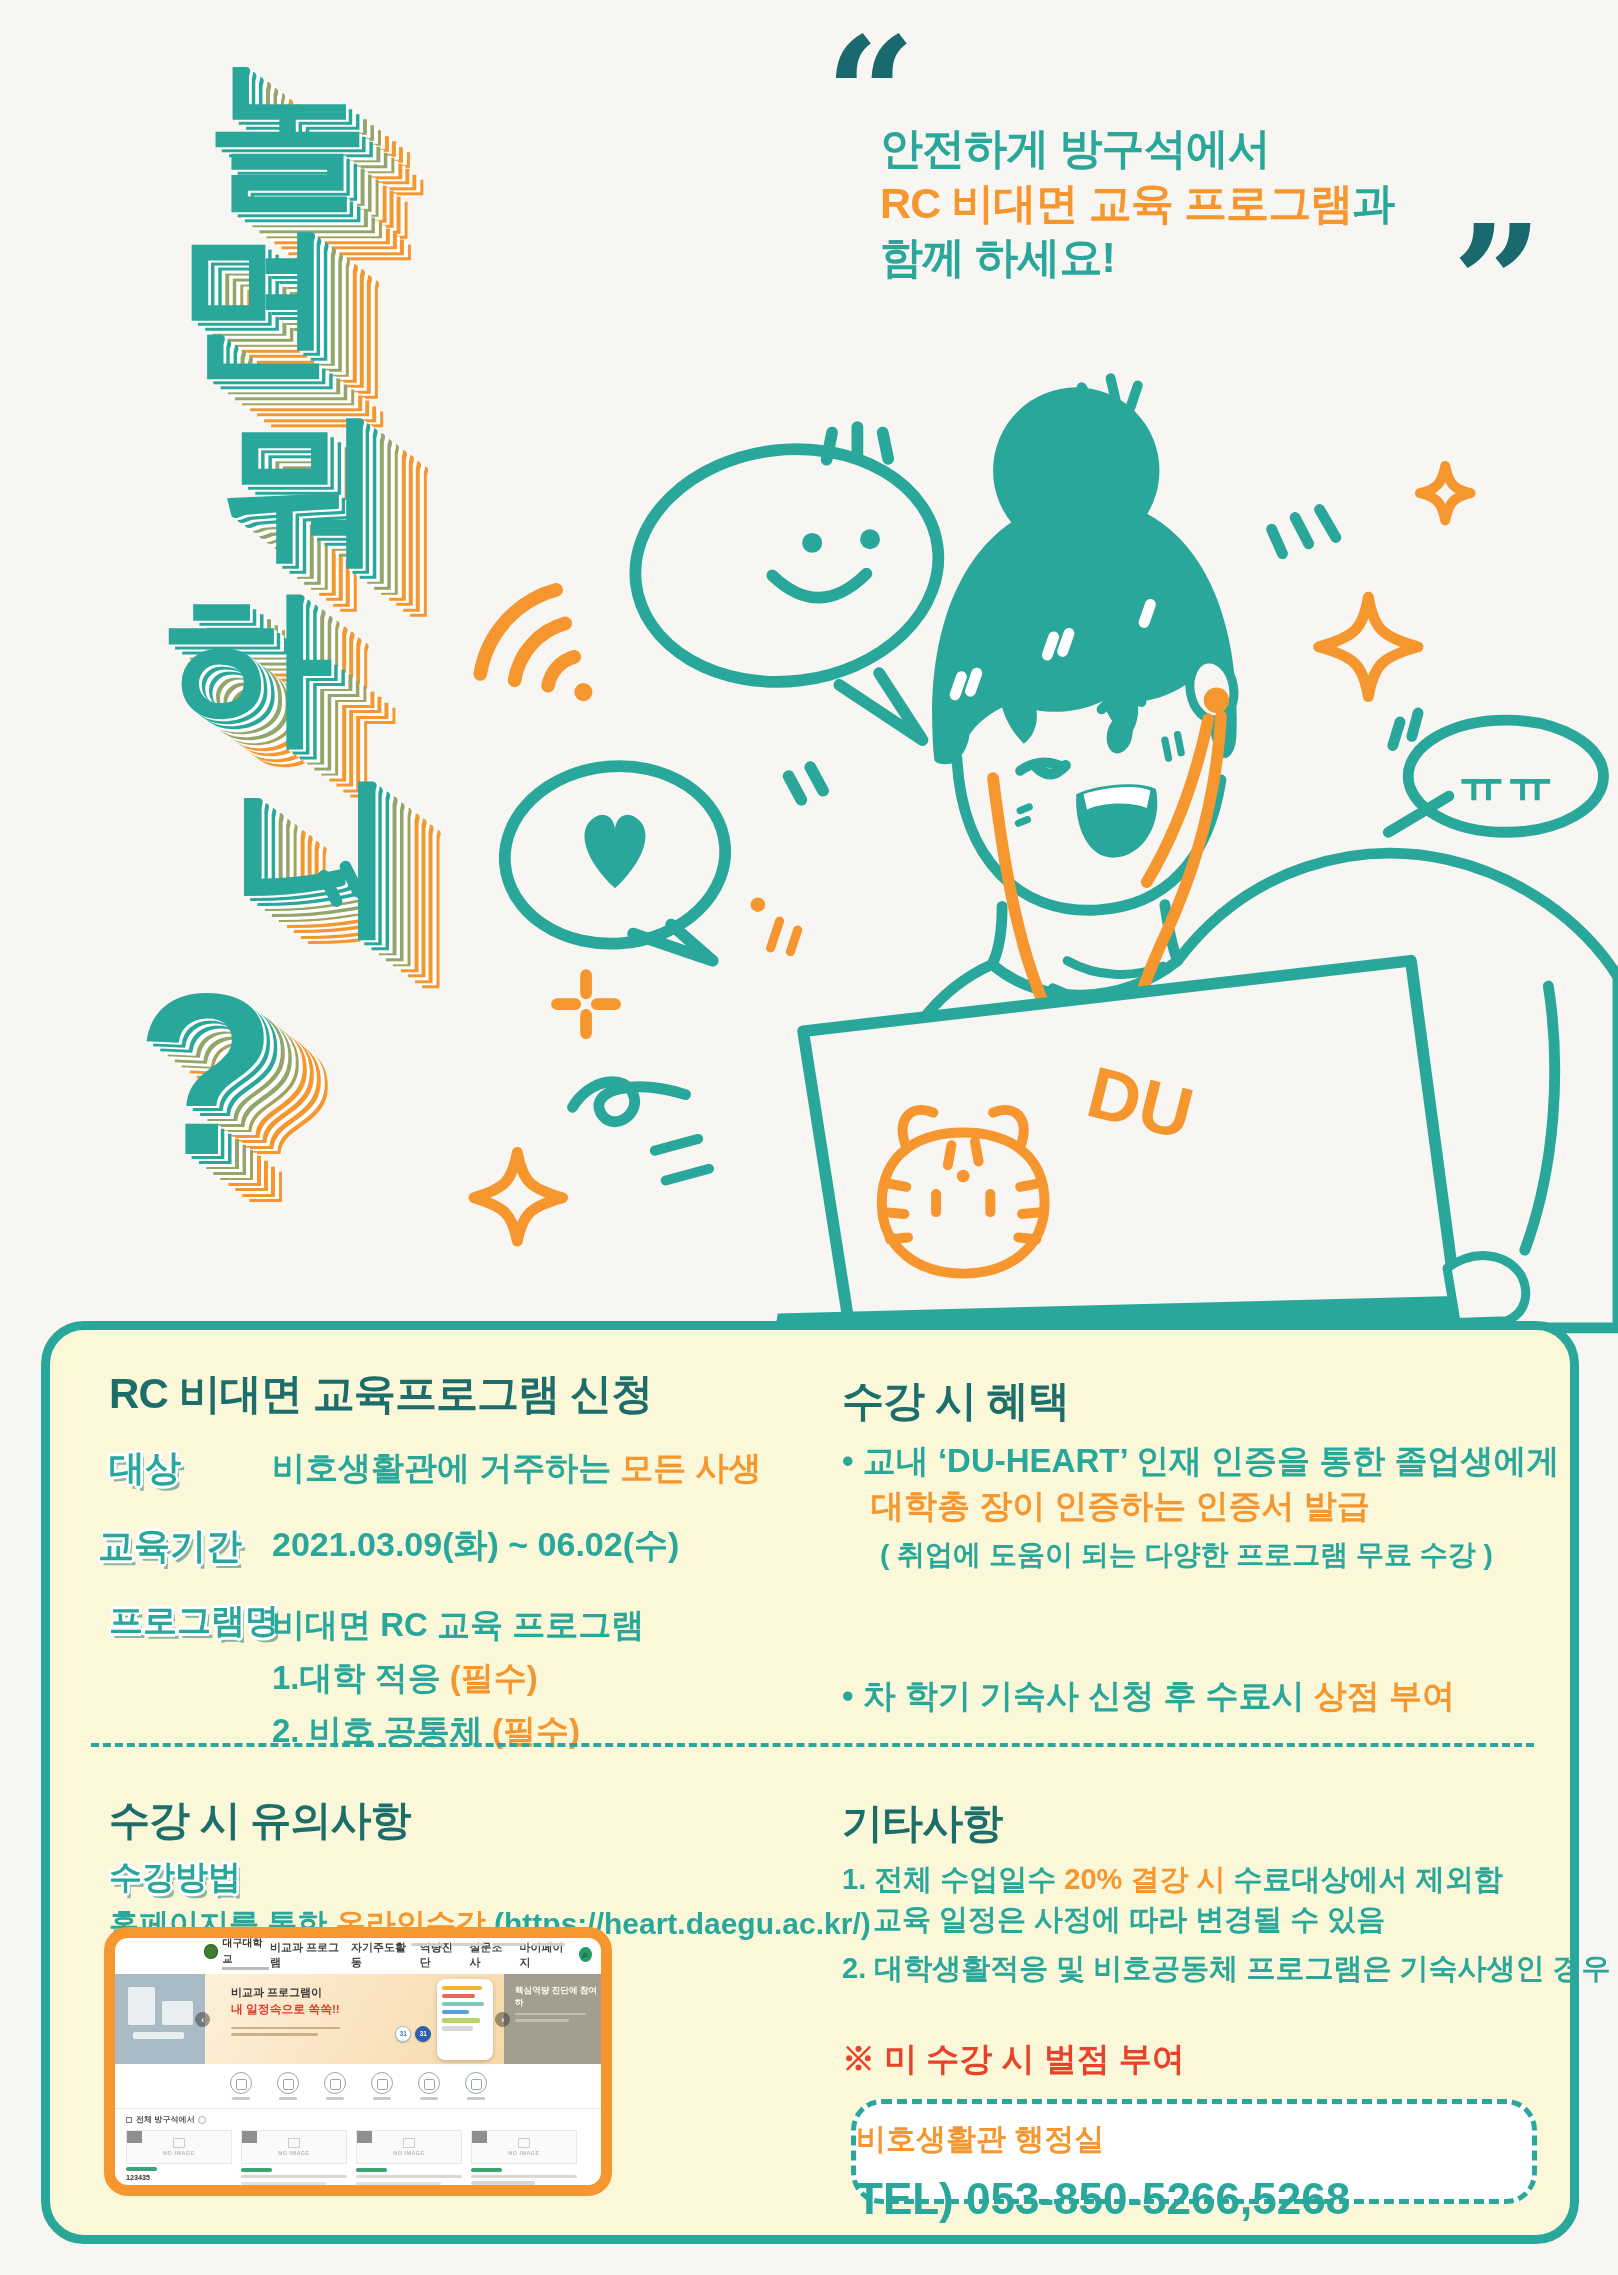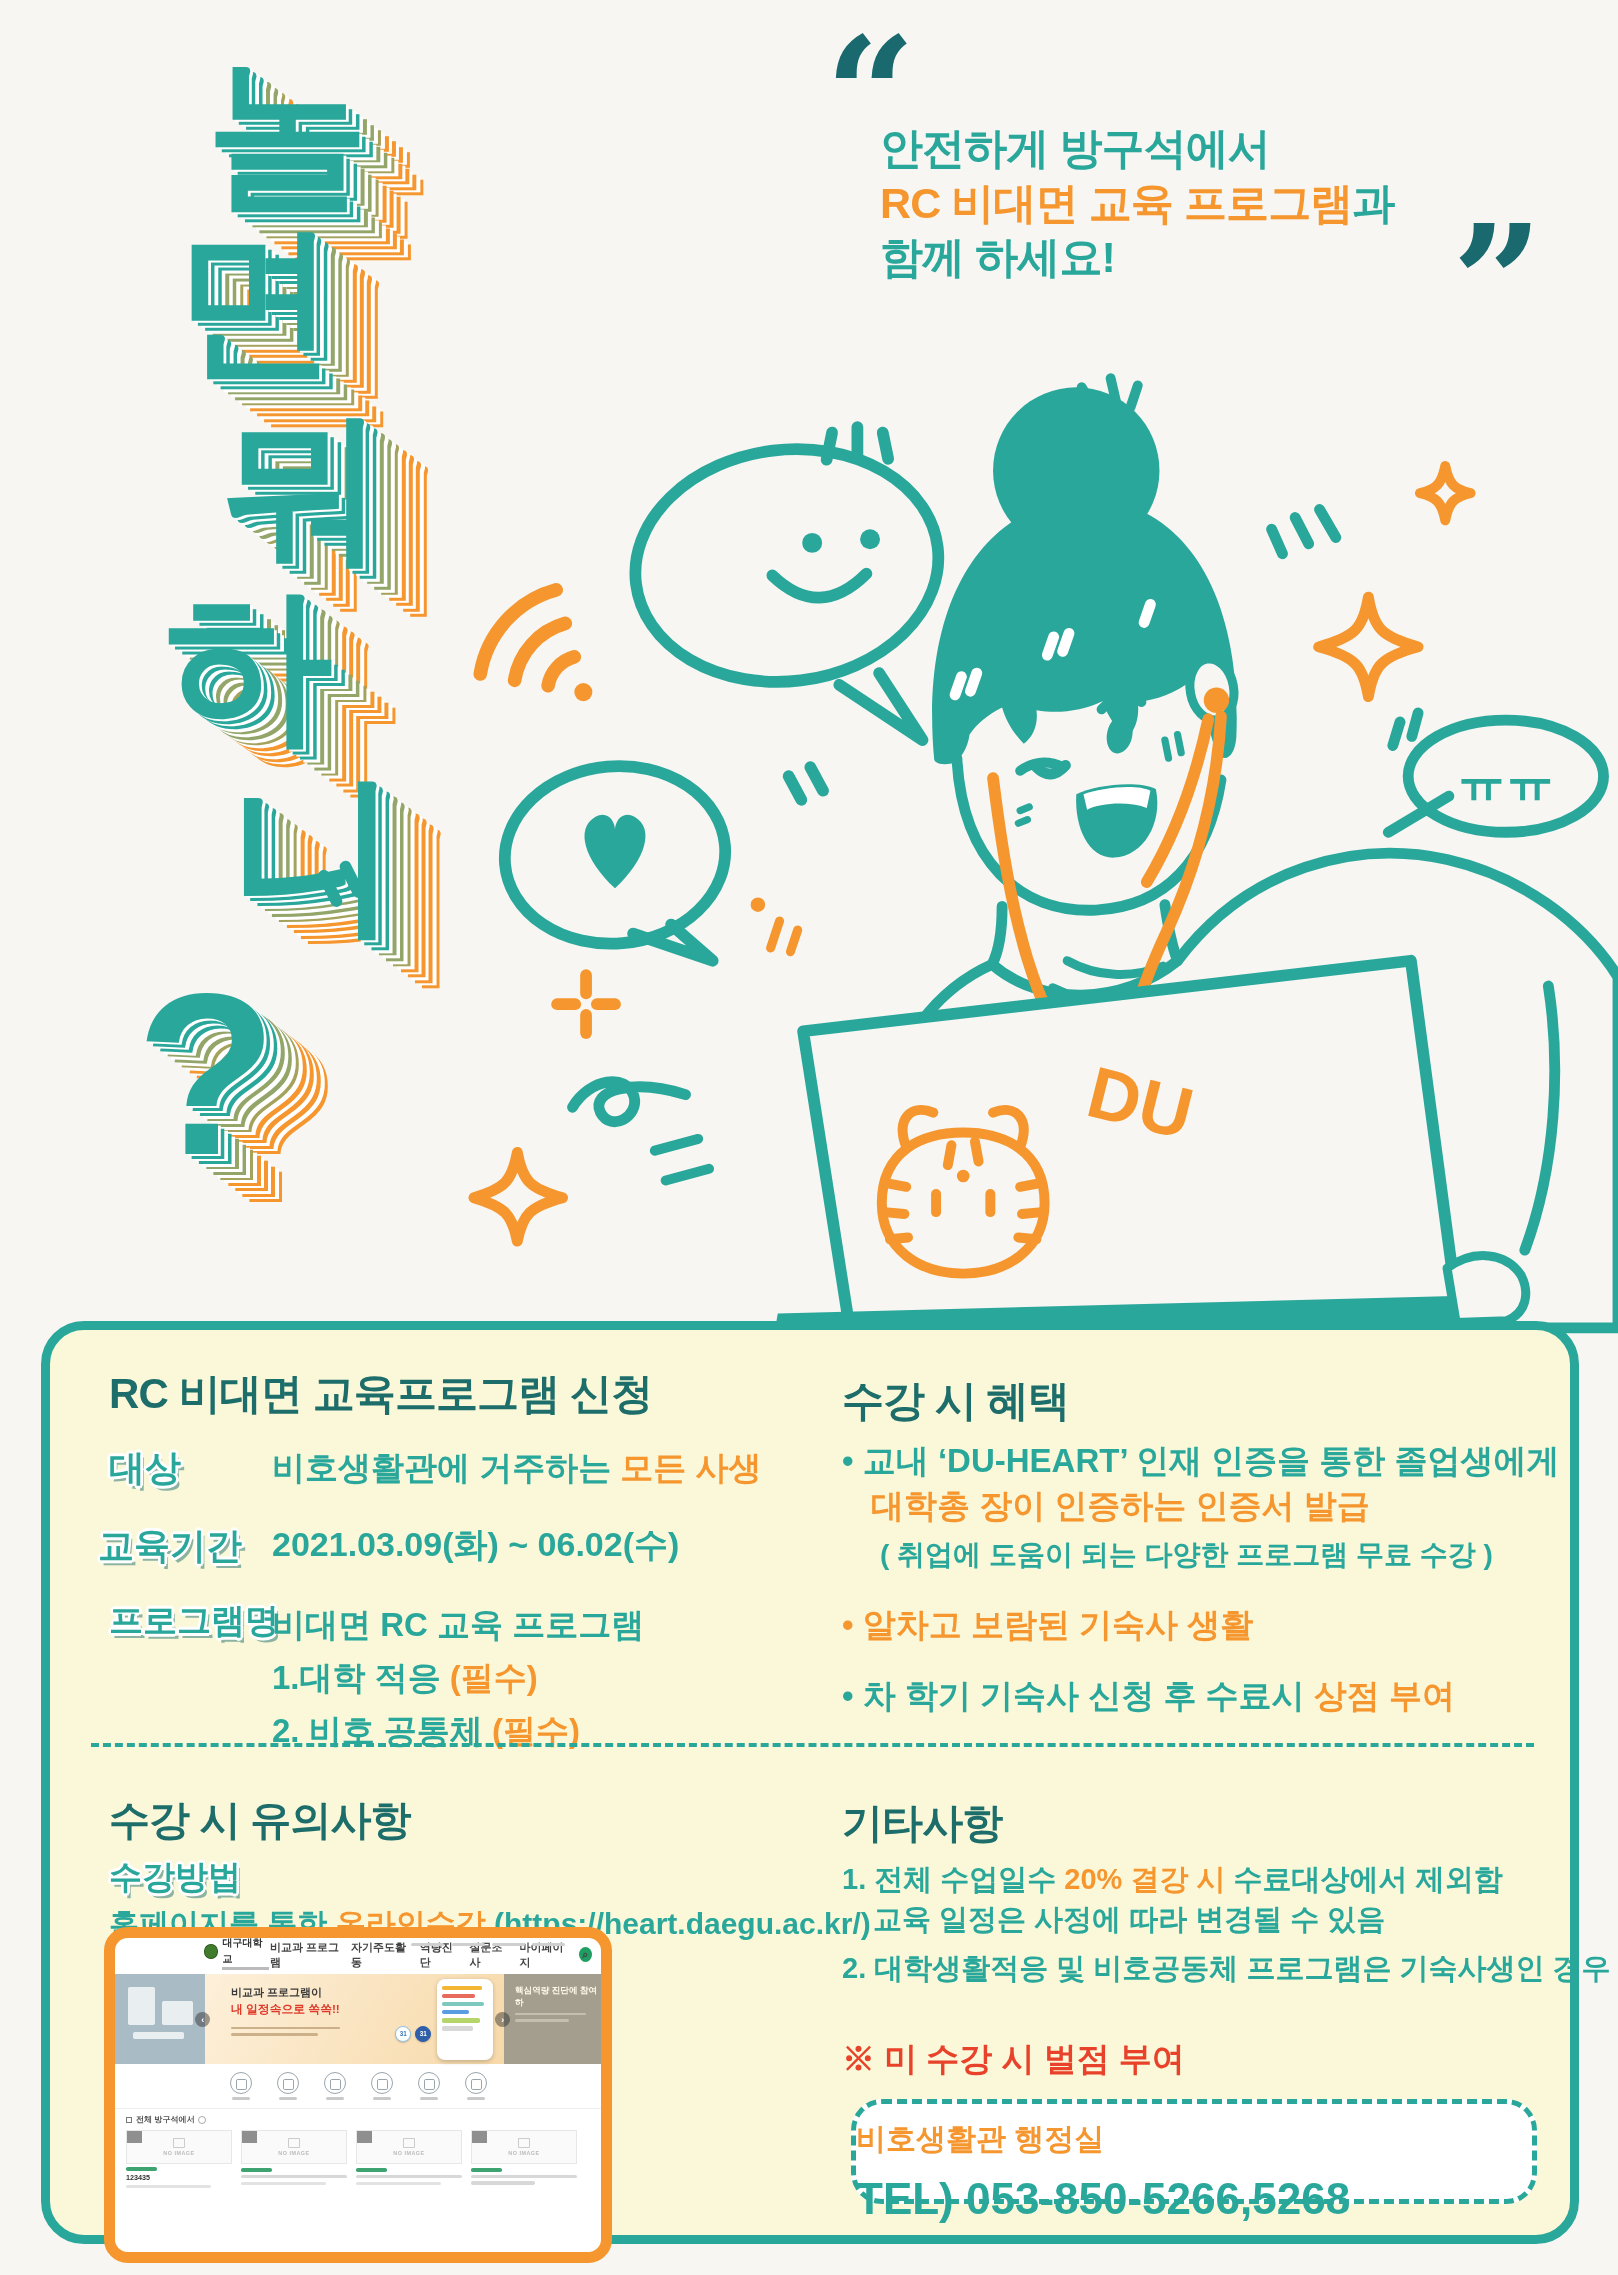--- a/index.html
+++ b/index.html
@@ -268,21 +268,21 @@
     </div>
 
     <div class="dashed-div" style="left:41px;top:413px;width:1443px;"></div>
 
     <div class="abs sec-title" style="left:59px;top:463px;font-size:41px;">수강 시 유의사항</div>
     <div class="abs bubble-label" style="left:59px;top:525px;font-size:33px;">수강방법</div>
     <div class="abs" style="left:59px;top:574px;font-size:30px;">
       <span class="t">홈페이지를 통한 </span><span class="o">온라인수강</span><span class="t"> </span><span class="t">(https://heart.daegu.ac.kr/)</span>
     </div>
 
-    <div class="shot" style="left:54px;top:597px;width:508px;height:336px;">
+    <div class="shot" style="left:54px;top:597px;width:508px;height:269px;">
       <div class="shot-head">
         <div class="shot-topbars">
             <i></i>
             <i></i>
             <i></i>
             <i></i>
           </div>
         <div class="logo-wrap">
           <span class="logo-dot"></span>
           <span>
@@ -405,23 +405,20 @@
         </div>
       </div>
     </div>
 
     <div class="abs sec-title" style="left:792px;top:43px;">수강 시 혜택</div>
     <div class="abs body36" style="left:792px;top:109px;">
       <span class="t">•</span><span class="t"> </span><span class="t">교내 ‘DU-HEART’ 인재 인증을 통한 졸업생에게</span>
     </div>
     <div class="abs body36 o" style="left:821px;top:154px;">대학총 장이 인증하는 인증서 발급</div>
     <div class="abs t" style="left:830px;top:206px;font-size:28px;">( 취업에 도움이 되는 다양한 프로그램 무료 수강 )</div>
-    <div class="abs body36" style="left:792px;top:273px;">
-      <span class="o">•</span><span class="o"> </span><span class="o">알차고 보람된 기숙사 생활</span>
-    </div>
     <div class="abs body36" style="left:792px;top:344px;">
       <span class="t">•</span><span class="t"> </span><span class="t">차 학기 기숙사 신청 후 수료시 </span><span class="o">상점 부여</span>
     </div>
 
     <div class="abs sec-title" style="left:792px;top:466px;font-size:41px;">기타사항</div>
     <div class="abs body32" style="left:792px;top:530px;">
       <span class="t">1. 전체 수업일수 </span><span class="o">20% 결강 시 </span><span class="t">수료대상에서 제외함</span>
     </div>
     <div class="abs body32 t" style="left:823px;top:570px;">교육 일정은 사정에 따라 변경될 수 있음</div>
     <div class="abs body32 t" style="left:792px;top:619px;">2. 대학생활적응 및 비호공동체 프로그램은 기숙사생인 경우</div>

